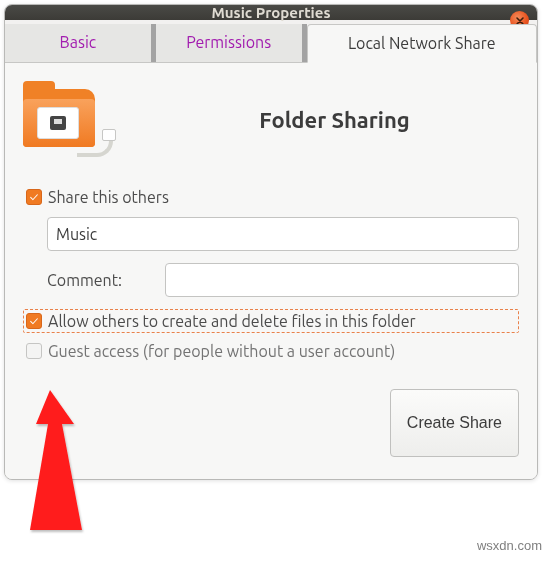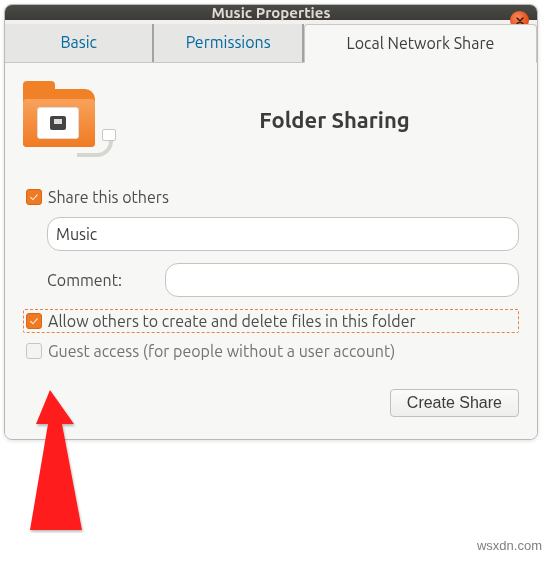--- a/index.html
+++ b/index.html
@@ -49,22 +49,22 @@
     display: flex;
     background: #f2f1f0;
     padding-top: 4px;
     border-bottom: 1px solid #c7c7c5;
   }
   .tab {
     flex: 1;
     text-align: center;
     padding: 9px 4px 10px 4px;
     font-size: 16px;
-    color: #0369a1;
-    border-right: 2px solid #a3a3a3;
+    color: #a21caf;
+    border-right: 5px solid #a3a3a3;
     position: relative;
     background: #e6e6e4;
   }
   .tab:last-child{ border-right:none; flex:1.6; }
   .tab.active {
     background: #f7f7f6;
     color: #3c3c3c;
     border-bottom: 1px solid #f7f7f6;
     margin-bottom: -1px;
     border-top-left-radius: 4px;
@@ -147,31 +147,31 @@
   }
   .cb.checked{ background:#f07a22;border-color:#d8671a; color:#fff; font-size:12px; line-height:1; }
   .cb.disabled{ border-color:#c5c5c3; background:#f4f4f3; }
   .form-row{
     display:flex; align-items:center; margin: 8px 0 12px 24px;
   }
   .form-label{
     width: 118px; font-size:16px; color:#4c4c4c;
   }
   .text-input{
-    flex:1; height:34px; border:1px solid #c4c4c2; border-radius:13px;
+    flex:1; height:34px; border:1px solid #c4c4c2; border-radius:4px;
     background:#fff; padding: 0 8px; font-size:16px; color:#3c3c3c;
     font-family:inherit;
   }
   .button-row{
     display:flex; justify-content:flex-end; margin-top:26px;
   }
   .btn{
     border:1px solid #c0c0be; border-radius:4px;
     background:linear-gradient(to bottom,#fbfbfa,#eeeeec);
-    padding: 4px 16px; font-size:16px; color:#3c3c3c;
+    padding: 24px 16px; font-size:16px; color:#3c3c3c;
   }
   .arrow{
     position:absolute;
     left: 18px;
     top: 390px;
     pointer-events:none;
   }
   .watermark{
     position:absolute; right:8px; bottom:12px; font-size:13px; color:#7f7f7f;
     font-family: Arial, sans-serif;

